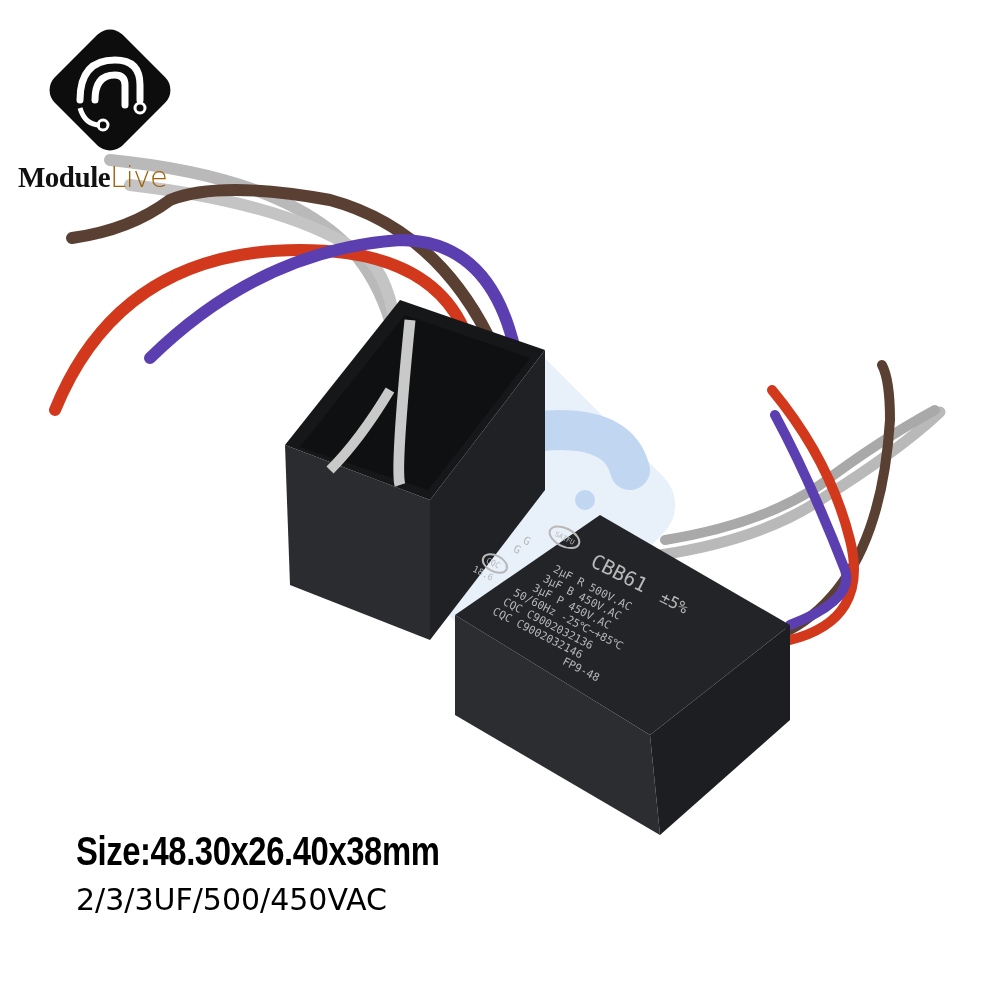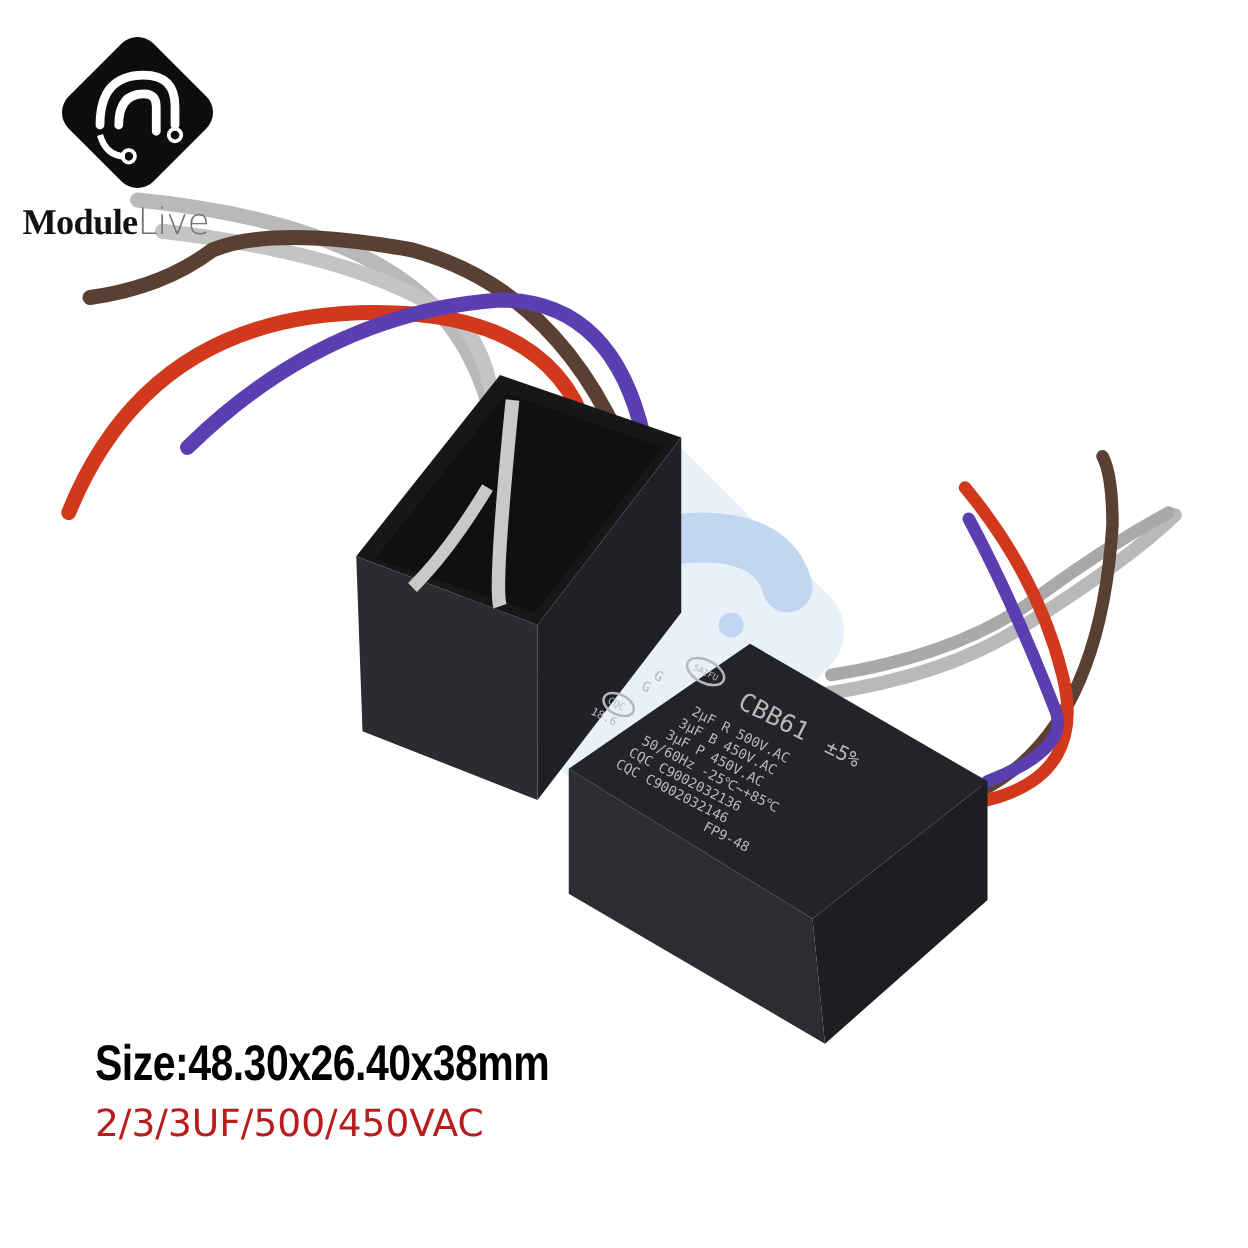--- a/index.html
+++ b/index.html
@@ -1,24 +1,24 @@
 <!DOCTYPE html>
 <html><head>
 <meta charset="utf-8">
 <style>
   html,body{margin:0;padding:0;background:#ffffff;}
   body{width:998px;height:998px;position:relative;overflow:hidden;font-family:"Liberation Sans",sans-serif;}
   .abs{position:absolute;}
   .logo-badge{left:40px;top:20px;width:140px;height:140px;}
   .logo-text{left:18px;top:160px;font-family:"DejaVu Sans",sans-serif;font-size:29px;letter-spacing:-0.5px;color:#111;}
-  .logo-text .light{font-weight:300;color:#737373;}
+  .logo-text .light{font-weight:300;color:#a16207;}
   .logo-text .dark{font-weight:bold;font-family:Liberation Serif, serif;}
   .scene{left:0;top:0;width:998px;height:998px;}
   .size-text{left:76px;top:829px;font-family:"Liberation Sans",sans-serif;font-weight:bold;font-size:40px;color:#000;transform:scaleX(0.82);transform-origin:left top;letter-spacing:-0.5px;}
-  .spec-text{left:76px;top:882px;font-family:"DejaVu Sans",sans-serif;font-size:30px;color:#b91c1c;}
+  .spec-text{left:76px;top:882px;font-family:"DejaVu Sans",sans-serif;font-size:30px;color:#000000;}
   .label-line{font-family:"DejaVu Sans Mono",monospace;fill:#b8b8b8;}
 </style>
 </head>
 <body>
 
 <svg class="abs scene" viewBox="0 0 998 998" xmlns="http://www.w3.org/2000/svg">
 
   <g opacity="0.55">
     <rect x="390" y="380" width="250" height="250" rx="40" transform="rotate(45 515 505)" fill="#d6e6f7"></rect>
     <path d="M450 540 Q470 430 560 430 Q620 430 630 470" stroke="#8fb8e6" stroke-width="40" fill="none" stroke-linecap="round"></path>

